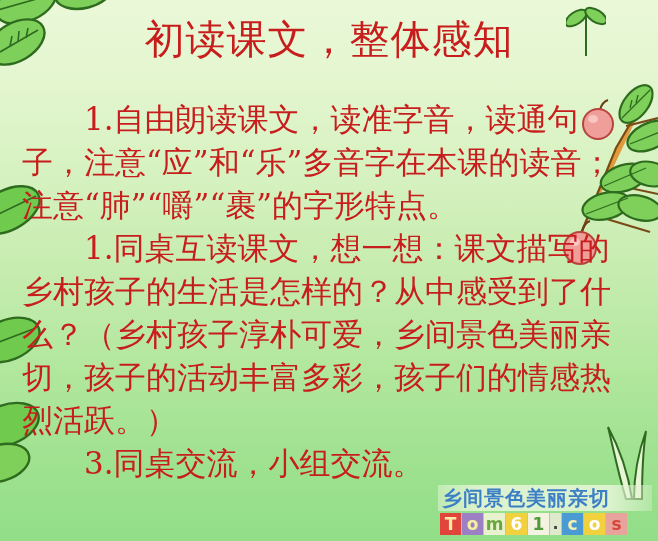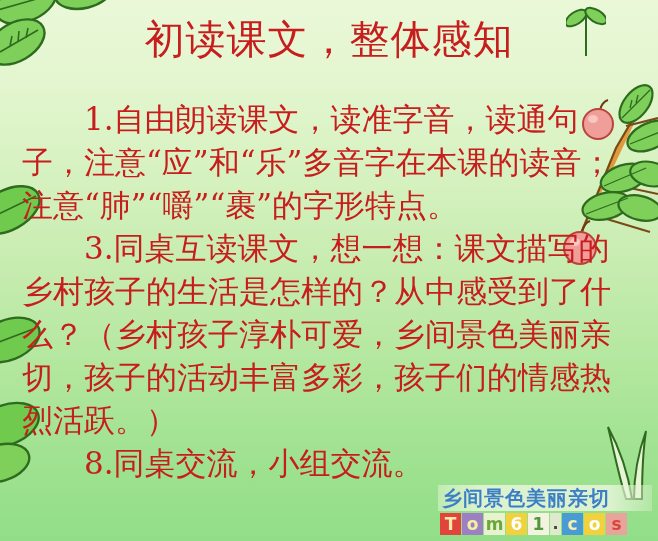--- a/index.html
+++ b/index.html
@@ -215,22 +215,22 @@
       <path d="M34 78 C34 54 38 32 46 10 C42 36 42 58 42 78 Z"></path>
     </g>
   </svg>
 
   <div id="title-area">
     <div id="slide-title">初读课文，整体感知</div>
   </div>
 
   <div id="body-text">
     <p class="para">1.自由朗读课文，读准字音，读通句子，注意“应”和“乐”多音字在本课的读音；注意“肺”“嚼”“裹”的字形特点。</p>
-    <p class="para">3.同桌互读课文，想一想：课文描写的乡村孩子的生活是怎样的？从中感受到了什么？（乡村孩子淳朴可爱，乡间景色美丽亲切，孩子的活动丰富多彩，孩子们的情感热烈活跃。）</p>
-    <p class="para">8.同桌交流，小组交流。</p>
+    <p class="para">1.同桌互读课文，想一想：课文描写的乡村孩子的生活是怎样的？从中感受到了什么？（乡村孩子淳朴可爱，乡间景色美丽亲切，孩子的活动丰富多彩，孩子们的情感热烈活跃。）</p>
+    <p class="para">3.同桌交流，小组交流。</p>
   </div>
 
   <div id="watermark">
     <div id="wm-cn-strip"></div>
     <div id="wm-cn">乡间景色美丽亲切</div>
     <div id="wm-url">
         <span class="wm-ch" style="background: rgb(224, 68, 58); color: rgb(255, 233, 168);">T</span>
         <span class="wm-ch" style="background: rgb(157, 127, 196); color: rgb(243, 239, 160);">o</span>
         <span class="wm-ch" style="background: rgb(232, 242, 207); color: rgb(106, 168, 60);">m</span>
         <span class="wm-ch" style="background: rgb(242, 209, 63); color: rgb(255, 255, 255);">6</span>

